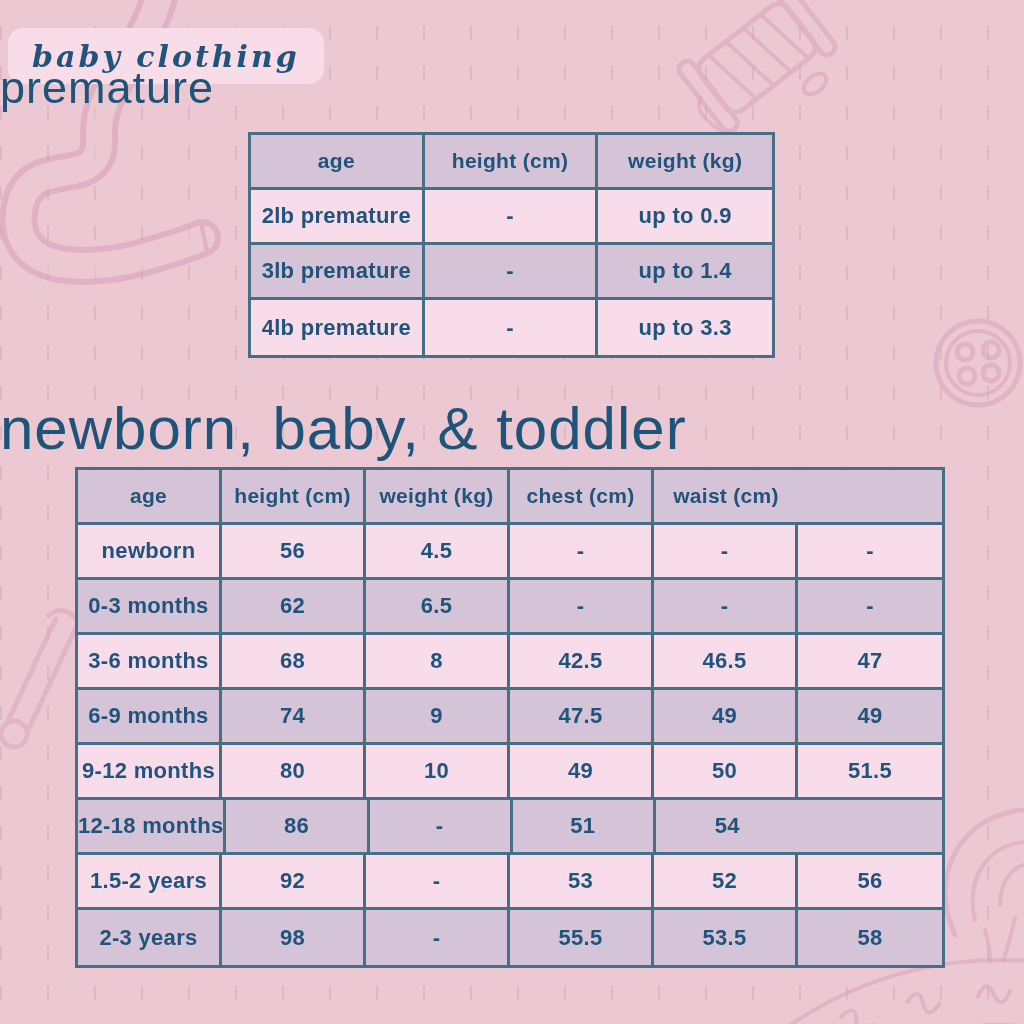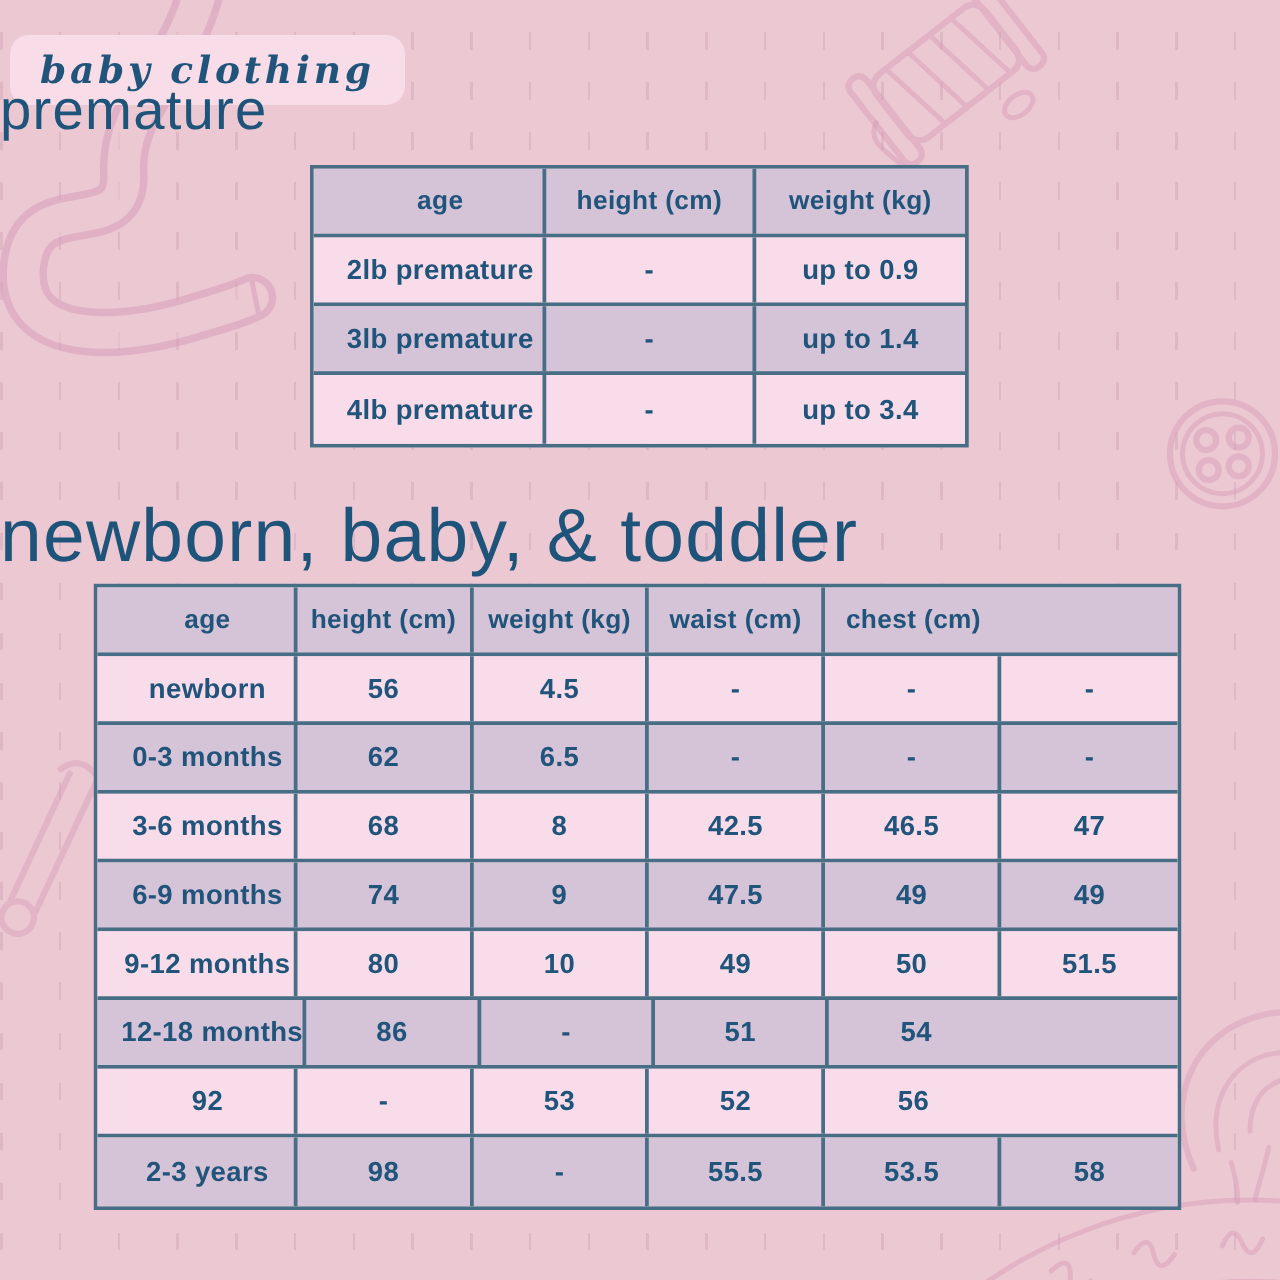--- a/index.html
+++ b/index.html
@@ -41,21 +41,21 @@
     font-weight:400;color:var(--title);letter-spacing:1px;
   }
   #title-premature{top:62px;font-size:45px;}
   #title-newborn{top:394px;font-size:60px;}
 
   .size-table{
     position:absolute;border:3px solid var(--border);background:var(--row_pink);
   }
   #premature-table{left:248px;top:132px;width:527px;}
   #newborn-table{left:75px;top:467px;width:870px;}
-  .trow{display:grid;height:55px;padding-left:19px;}
+  .trow{display:grid;height:55px;}
   .cols-3 .trow{grid-template-columns:repeat(3,1fr);}
   .cols-6 .trow{grid-template-columns:repeat(6,1fr);}
   .trow.lav{background:var(--row_lavender);}
   .trow.pnk{background:var(--row_pink);}
   .tcell{
     display:flex;align-items:center;justify-content:center;
     border-right:3px solid var(--border);
     font-weight:700;font-size:22px;color:var(--text);letter-spacing:.3px;
     white-space:nowrap;
   }
@@ -144,33 +144,33 @@
         <div class="tcell">up to 0.9</div>
       </div>
       <div class="trow lav">
         <div class="tcell">3lb premature</div>
         <div class="tcell">-</div>
         <div class="tcell">up to 1.4</div>
       </div>
       <div class="trow pnk">
         <div class="tcell">4lb premature</div>
         <div class="tcell">-</div>
-        <div class="tcell">up to 3.4</div>
+        <div class="tcell">up to 3.3</div>
       </div>
     </div>
 
   <div class="chart-title" id="title-newborn">newborn, baby, &amp; toddler</div>
 
   <div class="size-table cols-6" id="newborn-table">
       <div class="trow thead lav">
         <div class="tcell">age</div>
         <div class="tcell">height (cm)</div>
         <div class="tcell">weight (kg)</div>
+        <div class="tcell">chest (cm)</div>
         <div class="tcell">waist (cm)</div>
-        <div class="tcell">chest (cm)</div>
       </div>
       <div class="trow pnk">
         <div class="tcell">newborn</div>
         <div class="tcell">56</div>
         <div class="tcell">4.5</div>
         <div class="tcell">-</div>
         <div class="tcell">-</div>
         <div class="tcell">-</div>
       </div>
       <div class="trow lav">
@@ -206,20 +206,21 @@
         <div class="tcell">51.5</div>
       </div>
       <div class="trow lav">
         <div class="tcell">12-18 months</div>
         <div class="tcell">86</div>
         <div class="tcell">-</div>
         <div class="tcell">51</div>
         <div class="tcell">54</div>
       </div>
       <div class="trow pnk">
+        <div class="tcell">1.5-2 years</div>
         <div class="tcell">92</div>
         <div class="tcell">-</div>
         <div class="tcell">53</div>
         <div class="tcell">52</div>
         <div class="tcell">56</div>
       </div>
       <div class="trow lav">
         <div class="tcell">2-3 years</div>
         <div class="tcell">98</div>
         <div class="tcell">-</div>

